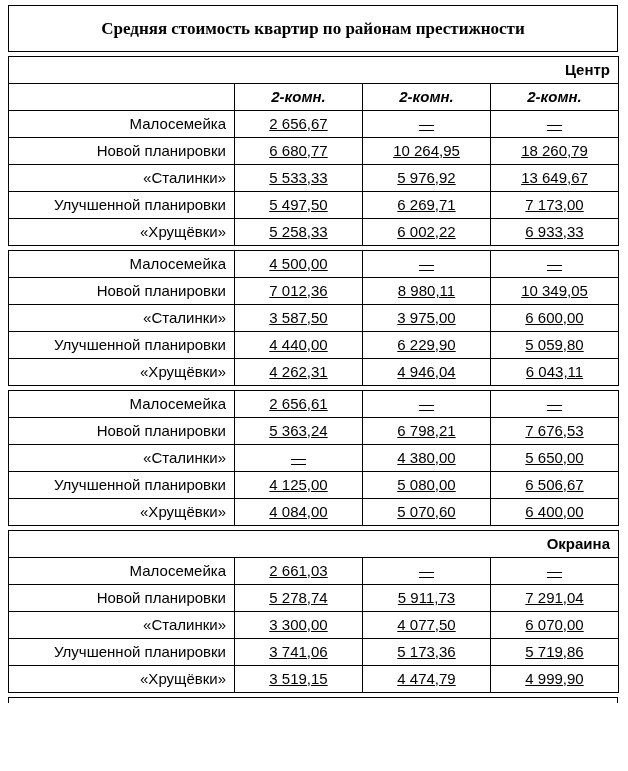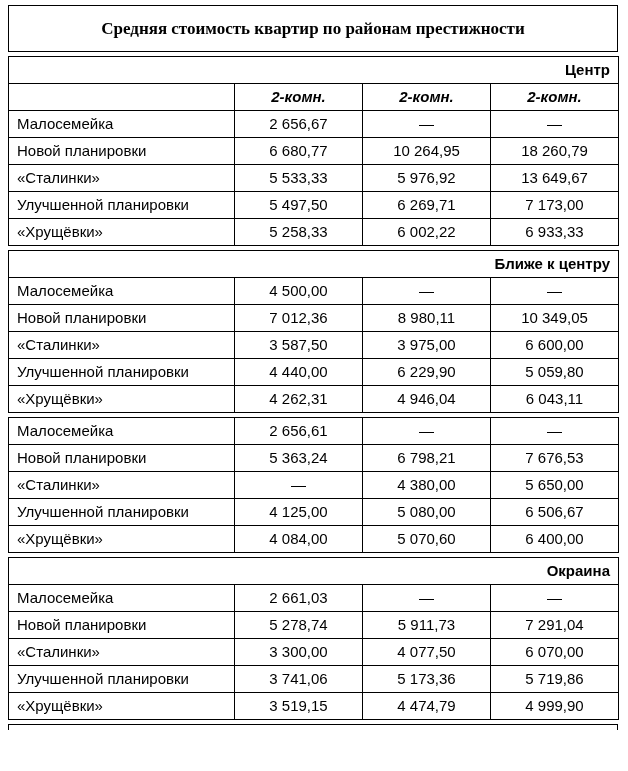--- a/index.html
+++ b/index.html
@@ -50,24 +50,25 @@
     font-size: 15px;
     margin-left: 32px;
   }
   td.col-header {
     text-align: center;
     font-weight: bold;
     font-style: italic;
     font-size: 15px;
   }
   td.row-label {
-    text-align: left;
+    text-align: right;
   }
   td.cell-value {
     text-align: center;
+    text-decoration: underline;
   }
   .cutoff {
     margin-top: 4px;
     width: 610px;
     box-sizing: border-box;
     border: 1px solid #000;
     border-bottom: none;
     height: 6px;
     background: #fff;
   }
@@ -132,23 +133,20 @@
       </table>
       <table class="data-table">
         <colgroup>
           <col class="col-label">
           <col class="col-val">
           <col class="col-val">
           <col class="col-val">
         </colgroup>
         <tbody>
           <tr>
-            <td class="section-header" colspan="4">Ближе к центру</td>
-          </tr>
-          <tr>
             <td class="row-label">Малосемейка</td>
             <td class="cell-value">4 500,00</td>
             <td class="cell-value">—</td>
             <td class="cell-value">—</td>
           </tr>
           <tr>
             <td class="row-label">Новой планировки</td>
             <td class="cell-value">7 012,36</td>
             <td class="cell-value">8 980,11</td>
             <td class="cell-value">10 349,05</td>

